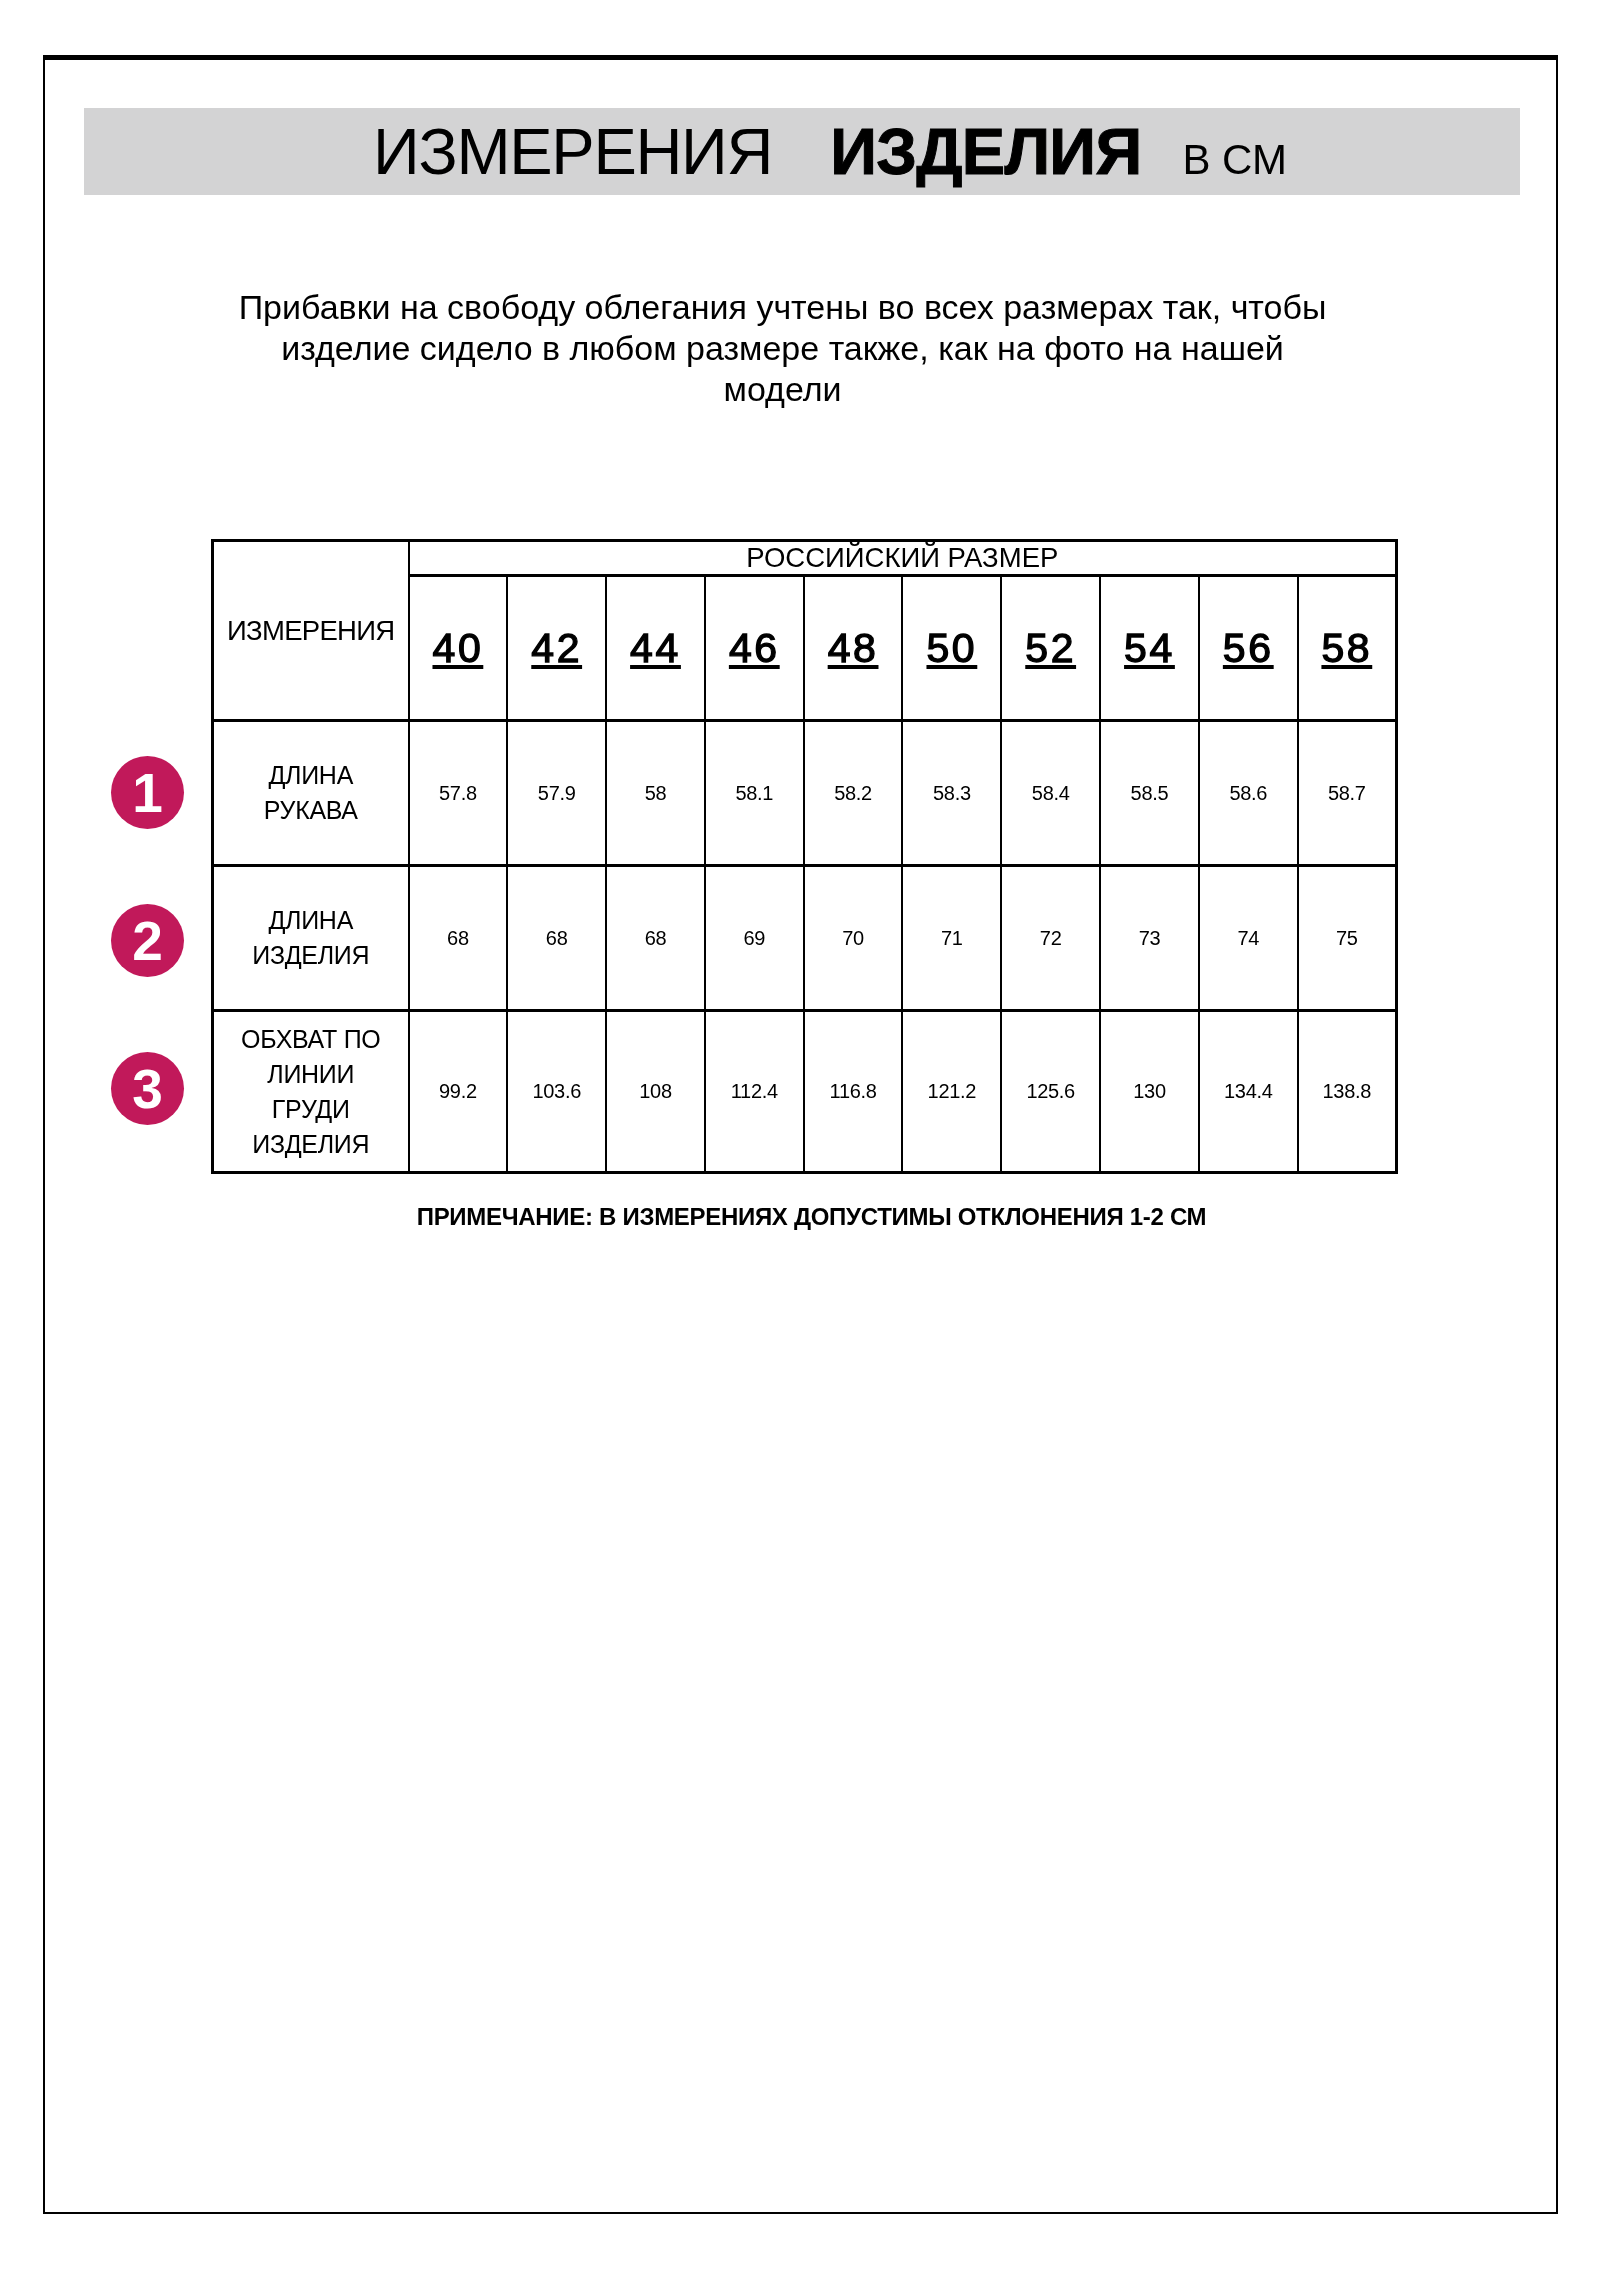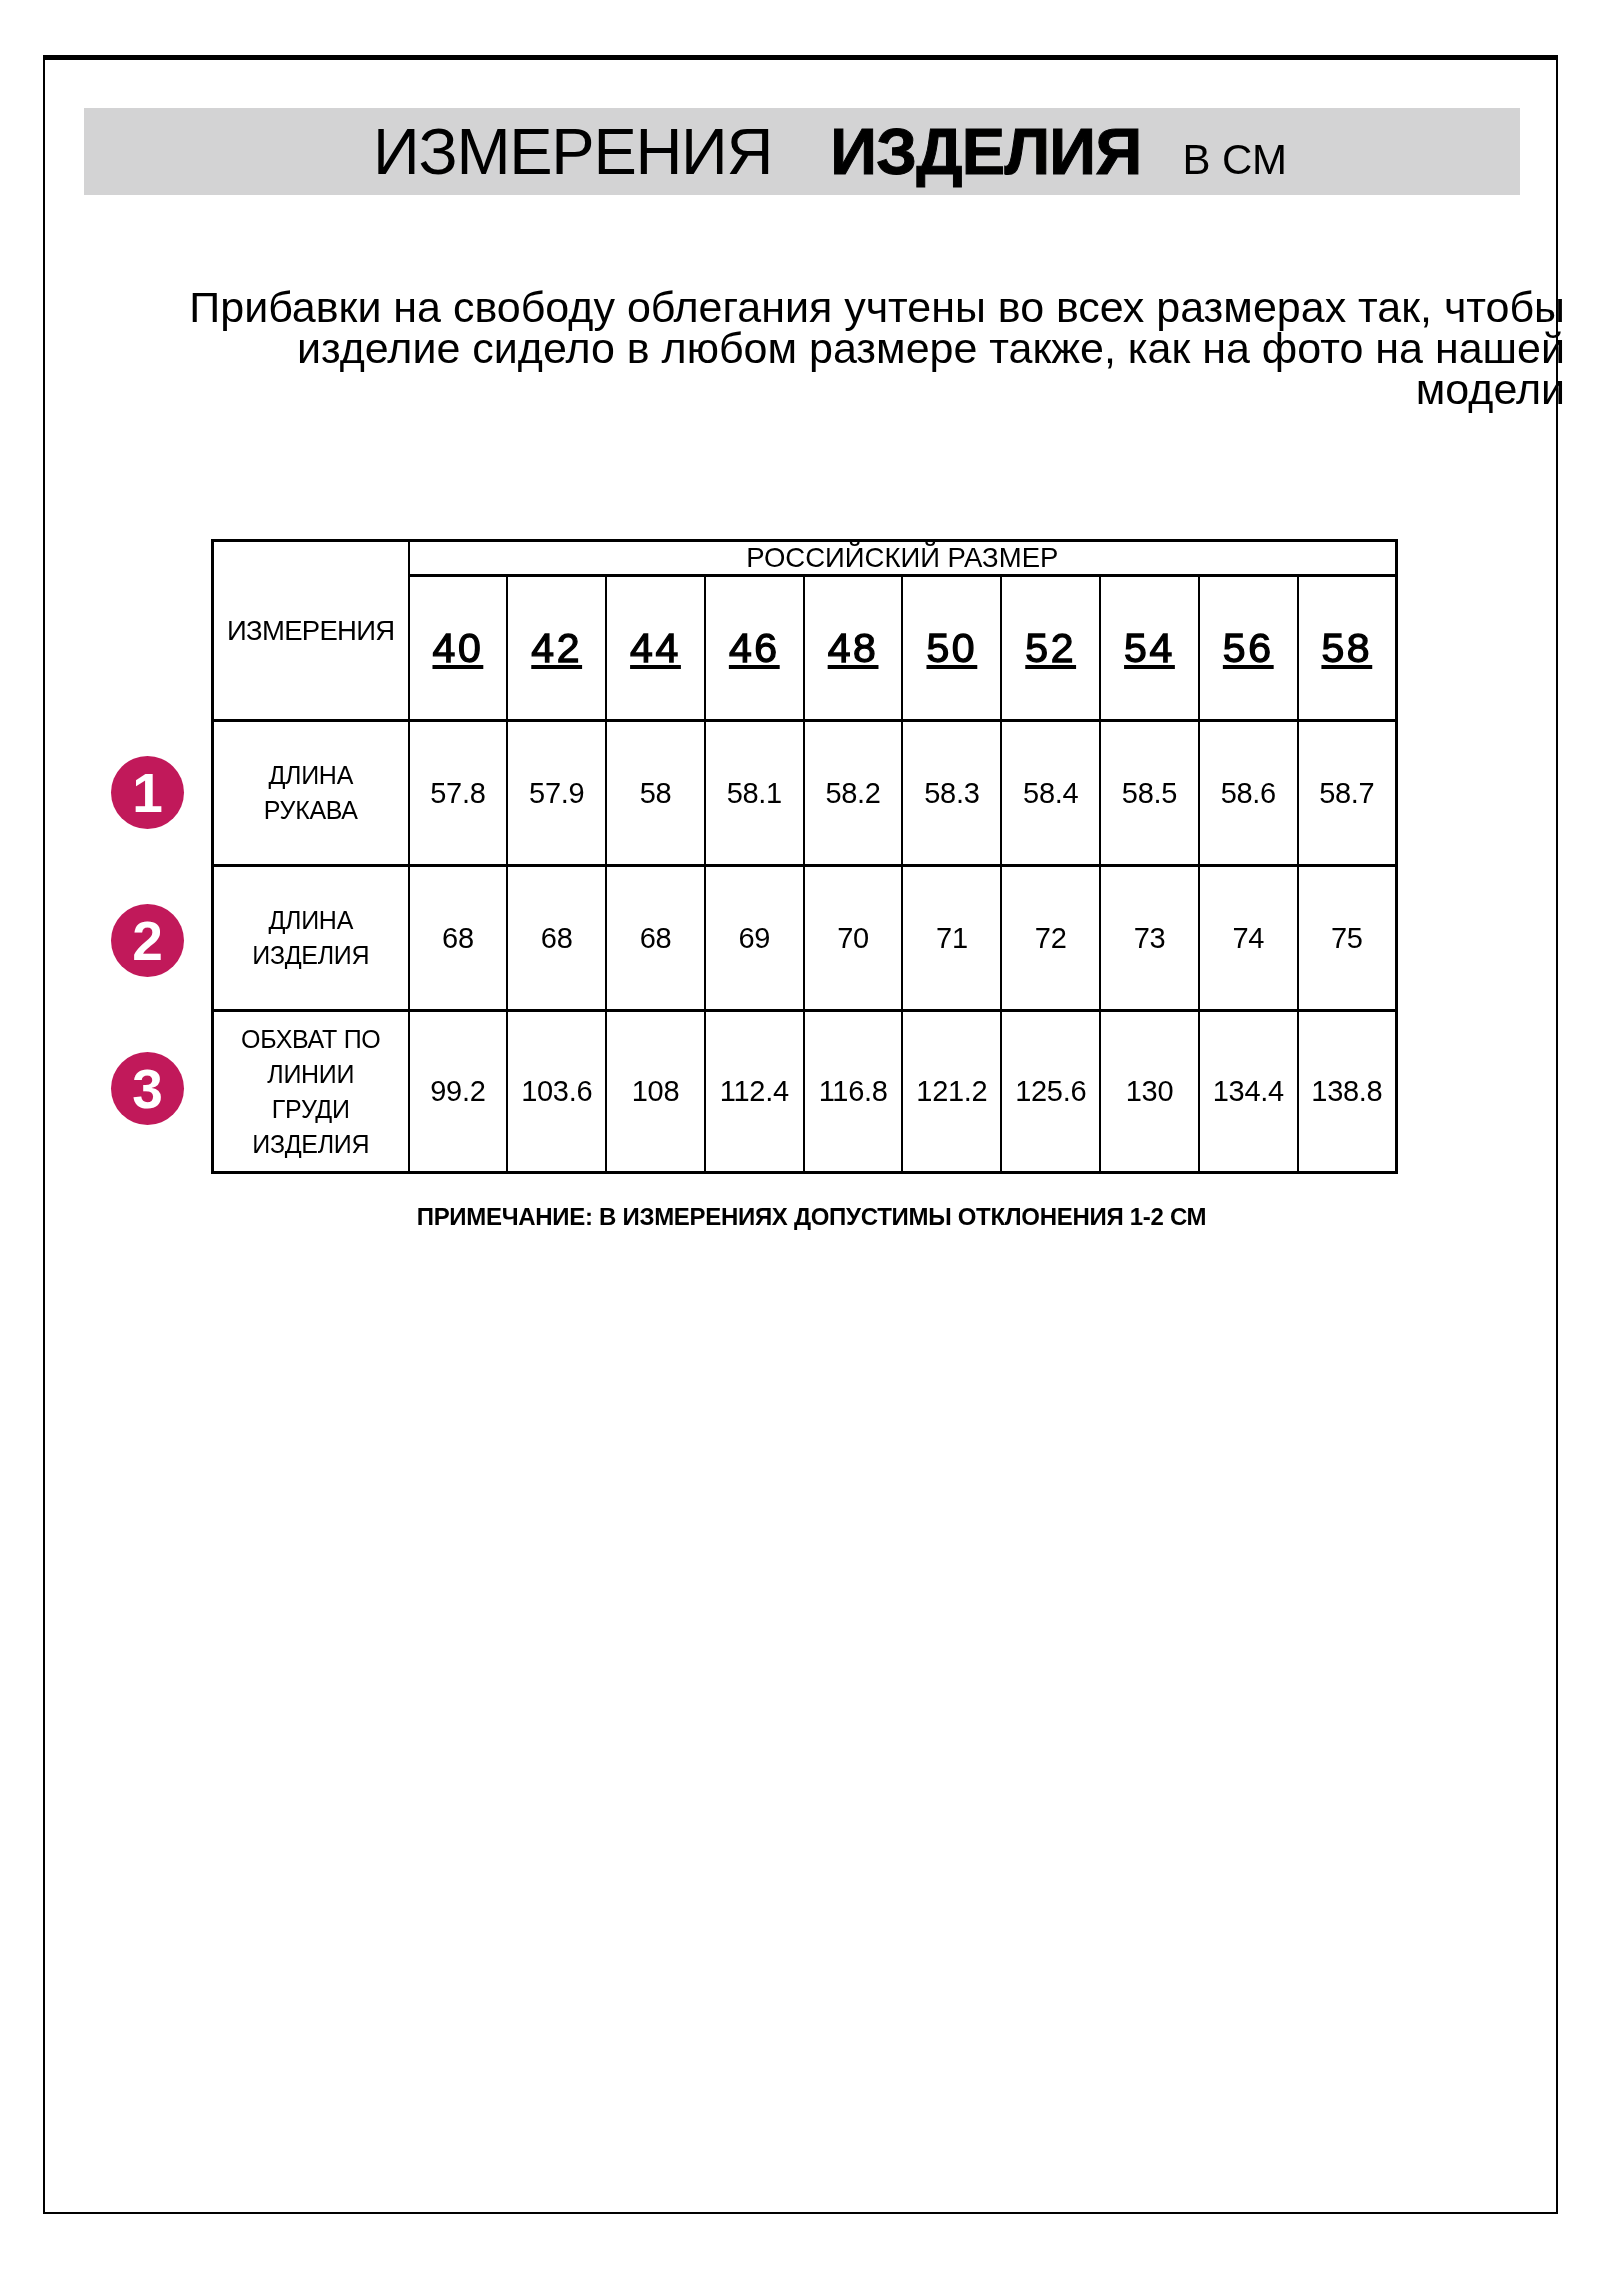--- a/index.html
+++ b/index.html
@@ -28,21 +28,21 @@
   .title-w2 { font-size:65px; font-weight:700; letter-spacing:-0.7px; margin-left:58px;
               -webkit-text-stroke:1px currentColor; }
   .title-unit { font-size:42px; font-weight:400; letter-spacing:0px; margin-left:41px; }
 
   .model-code {
     position:absolute; left:0; top:230px; width:1623px;
     text-align:center; font-size:50px; font-weight:400; letter-spacing:-0.7px;
   }
   .description {
     position:absolute; left:0; top:287px; width:1565px;
-    text-align:right; font-size:43px; line-height:41px; font-weight:400;
+    text-align:center; font-size:34px; line-height:41px; font-weight:400;
   }
   .description .line { display:block; }
 
   
   table.size-table {
     position:absolute; left:211px; top:539px; width:1187px;
     border-collapse:collapse; table-layout:fixed;
   }
   table.size-table th, table.size-table td {
     border-left:2px solid #000;
@@ -57,21 +57,21 @@
   tr.sizes-row { height:145px;text-decoration:underline; }
   tr.data-row-1 { height:145px; }
   tr.data-row-2 { height:145px; }
   tr.data-row-3 { height:162px; }
   th.corner { font-size:27.5px; letter-spacing:-0.7px; }
   th.group  { font-size:27.5px; letter-spacing:0; }
   th.size   { font-size:41px; font-weight:700; letter-spacing:2.6px;
               -webkit-text-stroke:1.3px currentColor; }
   td.rowlabel { font-size:25px; line-height:35px; letter-spacing:-0.3px; }
   td.rowlabel .lbl-line { display:block; }
-  td.val { font-size:29px; letter-spacing:-0.3px; }
+  td.val { font-size:20px; letter-spacing:-0.3px; }
 
   
   .marker {
     position:absolute; left:111px; width:73px; height:73px; border-radius:50%;
     color:#fff; display:flex; align-items:center; justify-content:center;
     font-size:55px; font-weight:700;
   }
   .marker-1 { top:756px; }
   .marker-2 { top:904px; }
   .marker-3 { top:1052px; }

